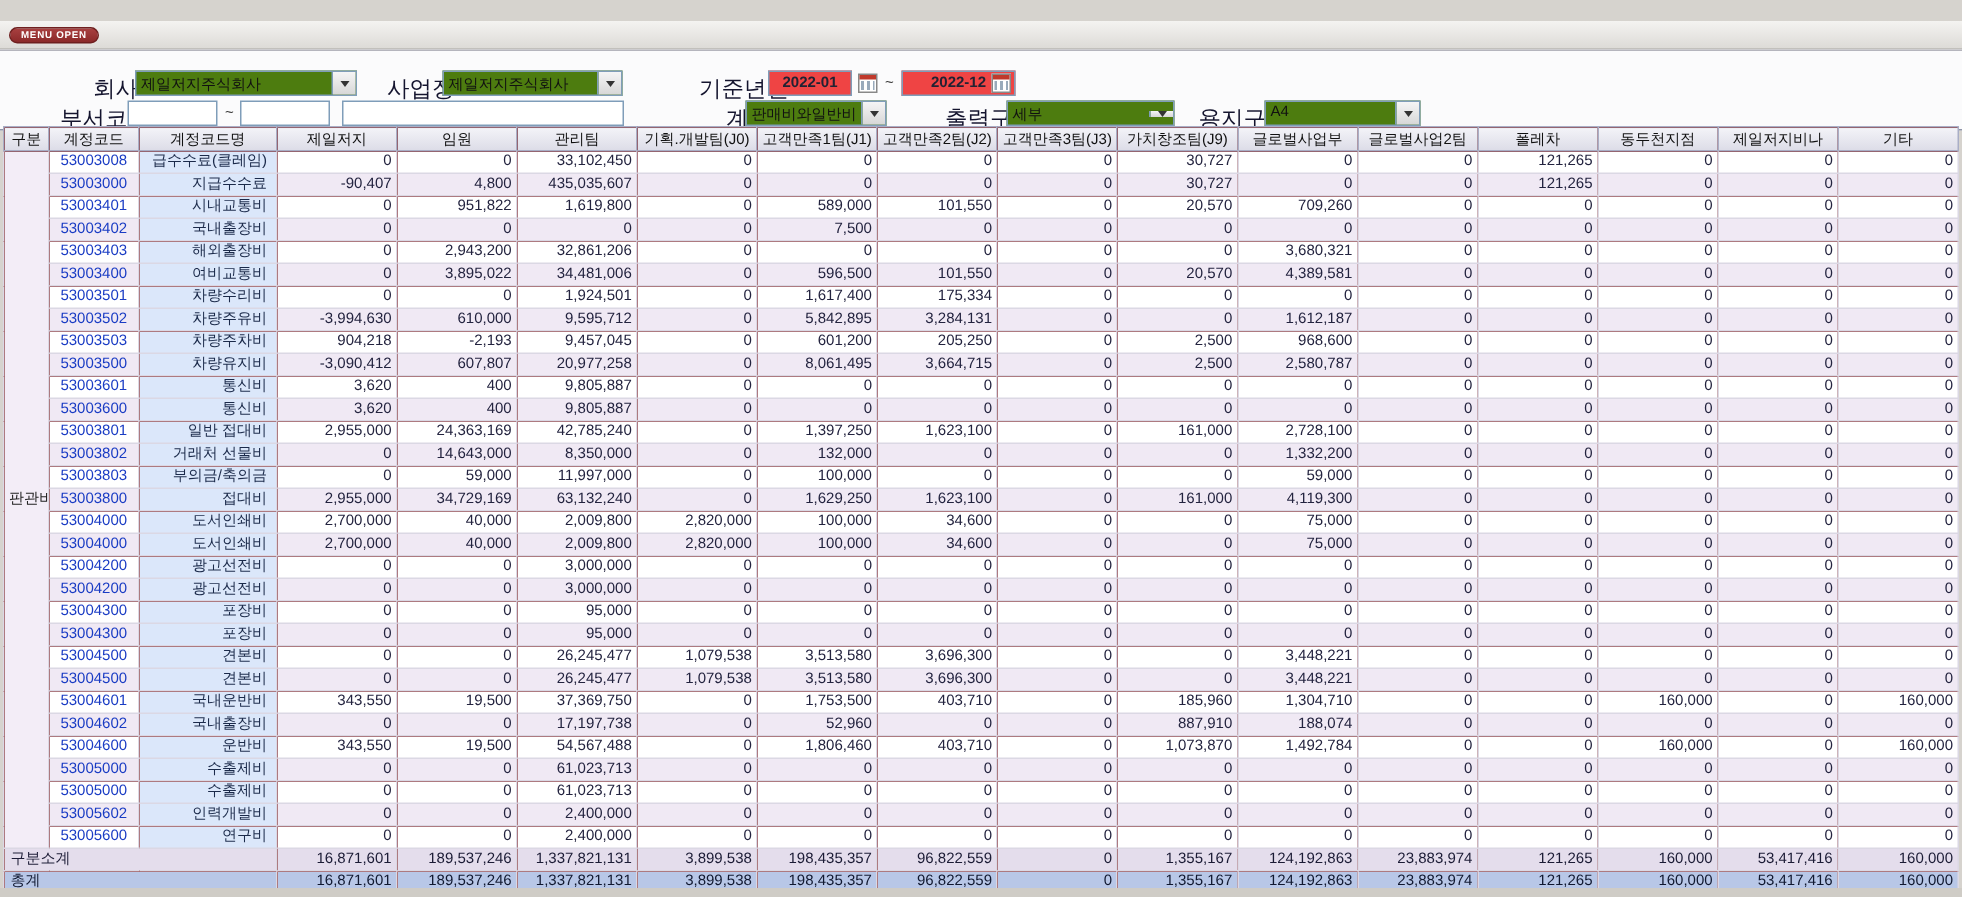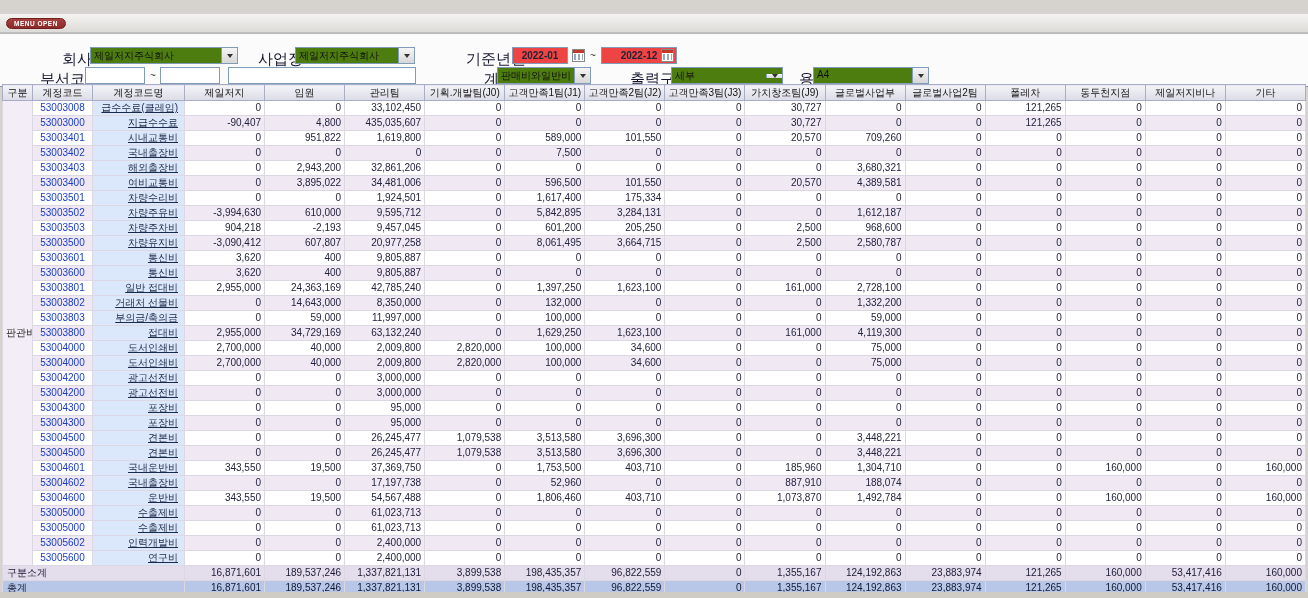--- a/index.html
+++ b/index.html
@@ -43,21 +43,21 @@
              background:repeating-linear-gradient(90deg,#9ab 0 2px,#fff 2px 4px);}
   
   .gridwrap{position:absolute;top:84px;left:2px;right:2px;bottom:6px;background:#7f1d1d;overflow:hidden;}
   table.grid{border-collapse:collapse;table-layout:fixed;width:1304px;font-size:10px;}
   .grid th{background:linear-gradient(#f3f3f8,#dcdce7);border:1px solid #a9aec6;height:15px;
            font-weight:normal;color:#111;padding:0 1px;overflow:hidden;white-space:nowrap;}
   .grid td{border:1px solid #dbd8e4;height:14px;line-height:14px;padding:0 3px;
            white-space:nowrap;overflow:hidden;color:#23233f;background:#fff;}
   .grid tr.stripe td{background:#f0e9f4;}
   .grid td.code{color:#1a3cc4;text-align:center;}
-  .grid td.name{background:#dbe7fa !important;text-align:right;padding-right:6px;color:#1b2a4a;text-decoration:underline;}
+  .grid td.name{background:#dbe7fa !important;text-align:right;padding-right:6px;color:#1b2a4a;}
   .grid td.num{text-align:right;}
   .grid td.group-cell{background:#f3edf7 !important;text-align:center;vertical-align:middle;color:#222;}
   .grid tr.subtotal-row td{background:#e4ddec !important;color:#1b1b35;margin-left:23px;}
   .grid tr.total-row td{background:#b8c7e7 !important;color:#101830;}
   .grid td.rowlabel{text-align:left;padding-left:4px;}
   .bottombar{position:absolute;left:0;right:0;bottom:0;height:6px;background:#cfccc6;}
 </style>
 </head>
 <body>
 
@@ -104,21 +104,21 @@
         </span>
     </div>
     <span class="lab" style="left:630px;top:36px;">출력구분</span>
     <div class="combo" style="left:671px;top:33px;width:112px;align-items:center;">
       <span class="val">세부</span>
       <span class="arw">
           <i></i>
         </span>
     </div>
     <span class="lab" style="left:799px;top:36px;">용지구분</span>
-    <div class="combo" style="left:813px;top:33px;width:116px;">
+    <div class="combo" style="left:843px;top:33px;width:104px;">
       <span class="val">A4</span>
       <span class="arw">
           <i></i>
         </span>
     </div>
   </div>
 
   <div class="gridwrap">
     <table class="grid">
       <colgroup>

